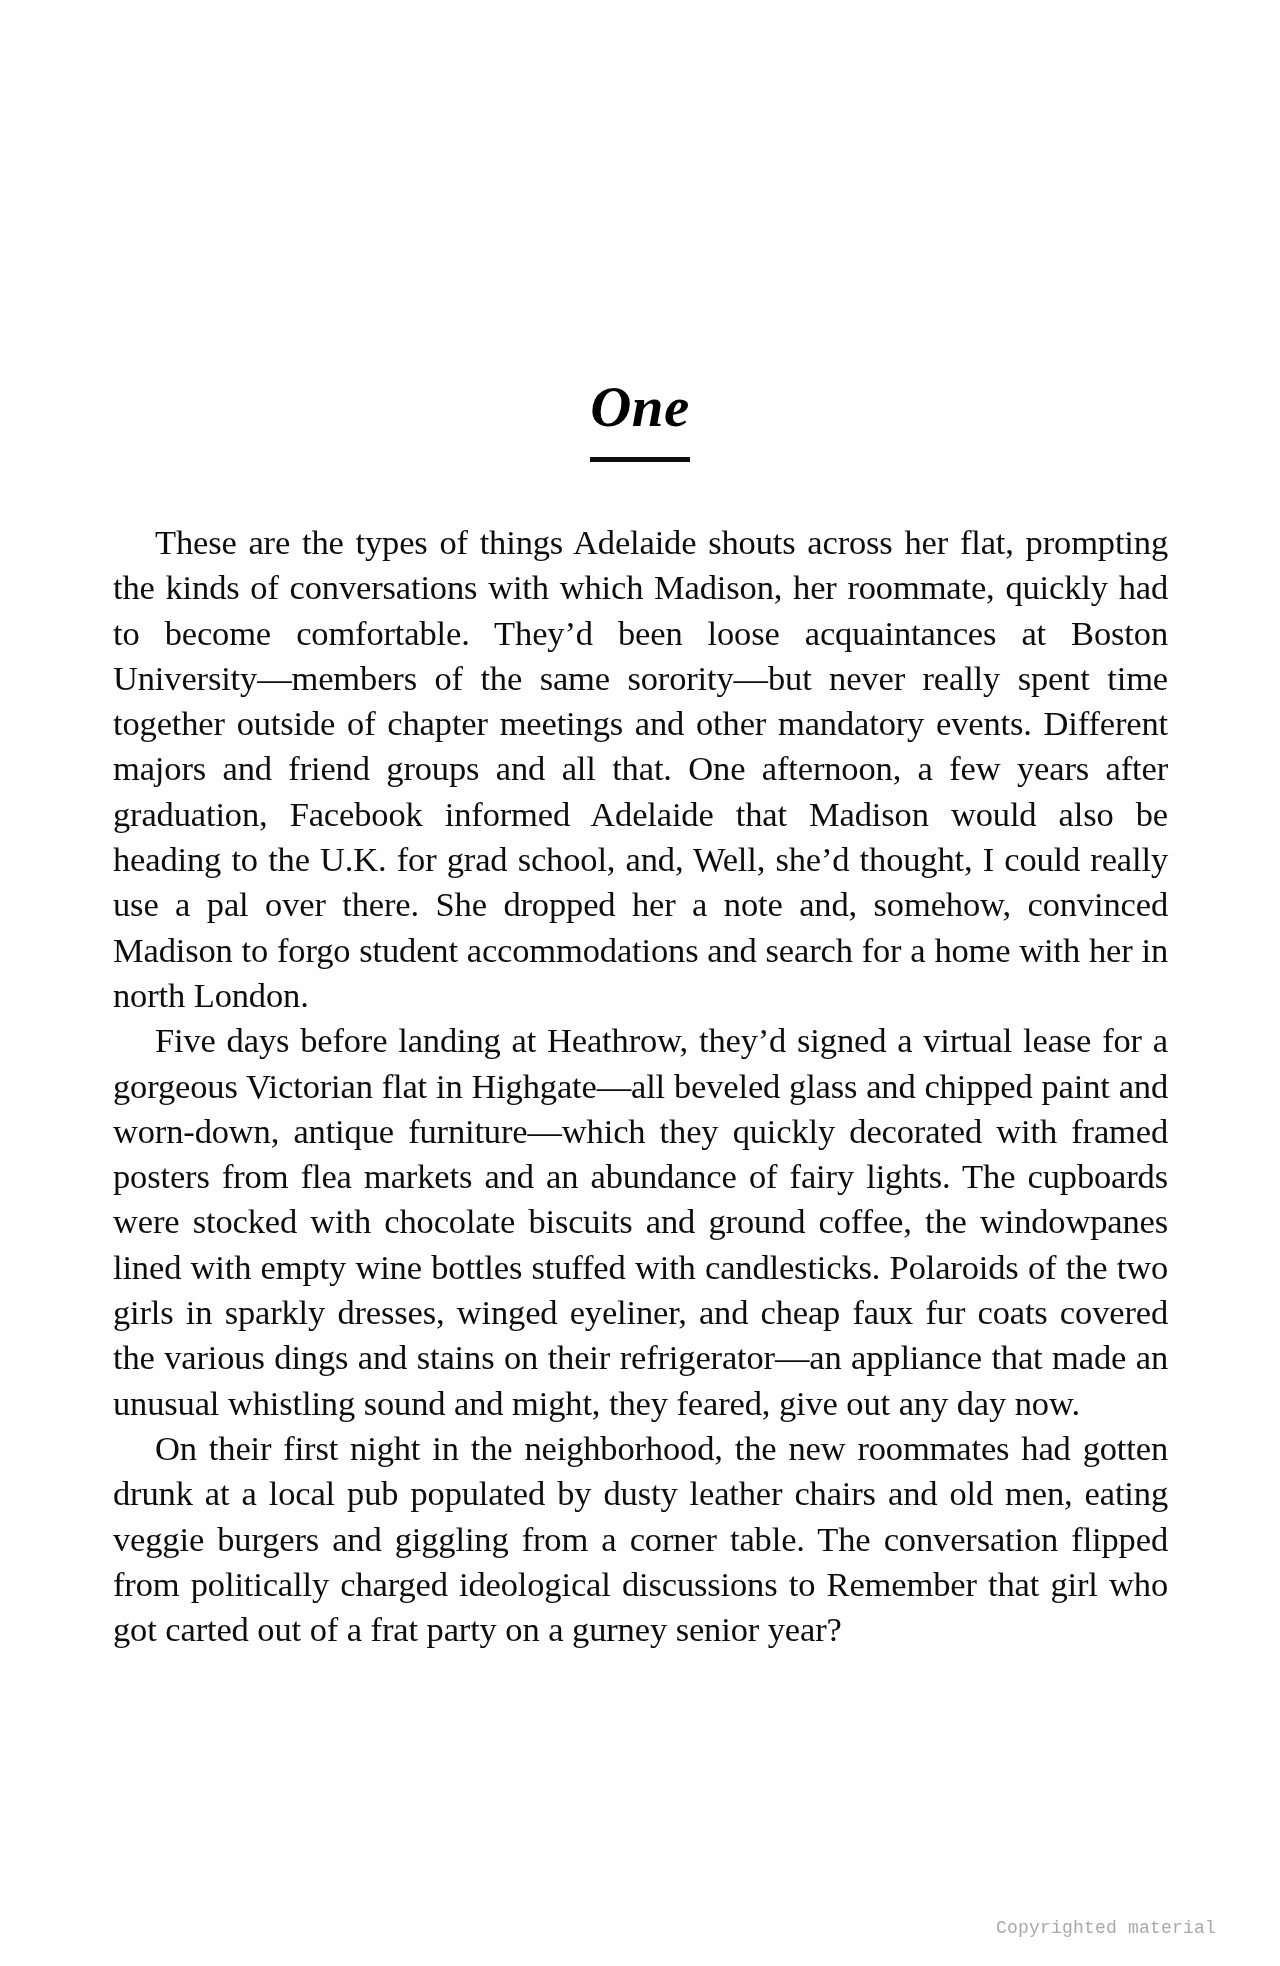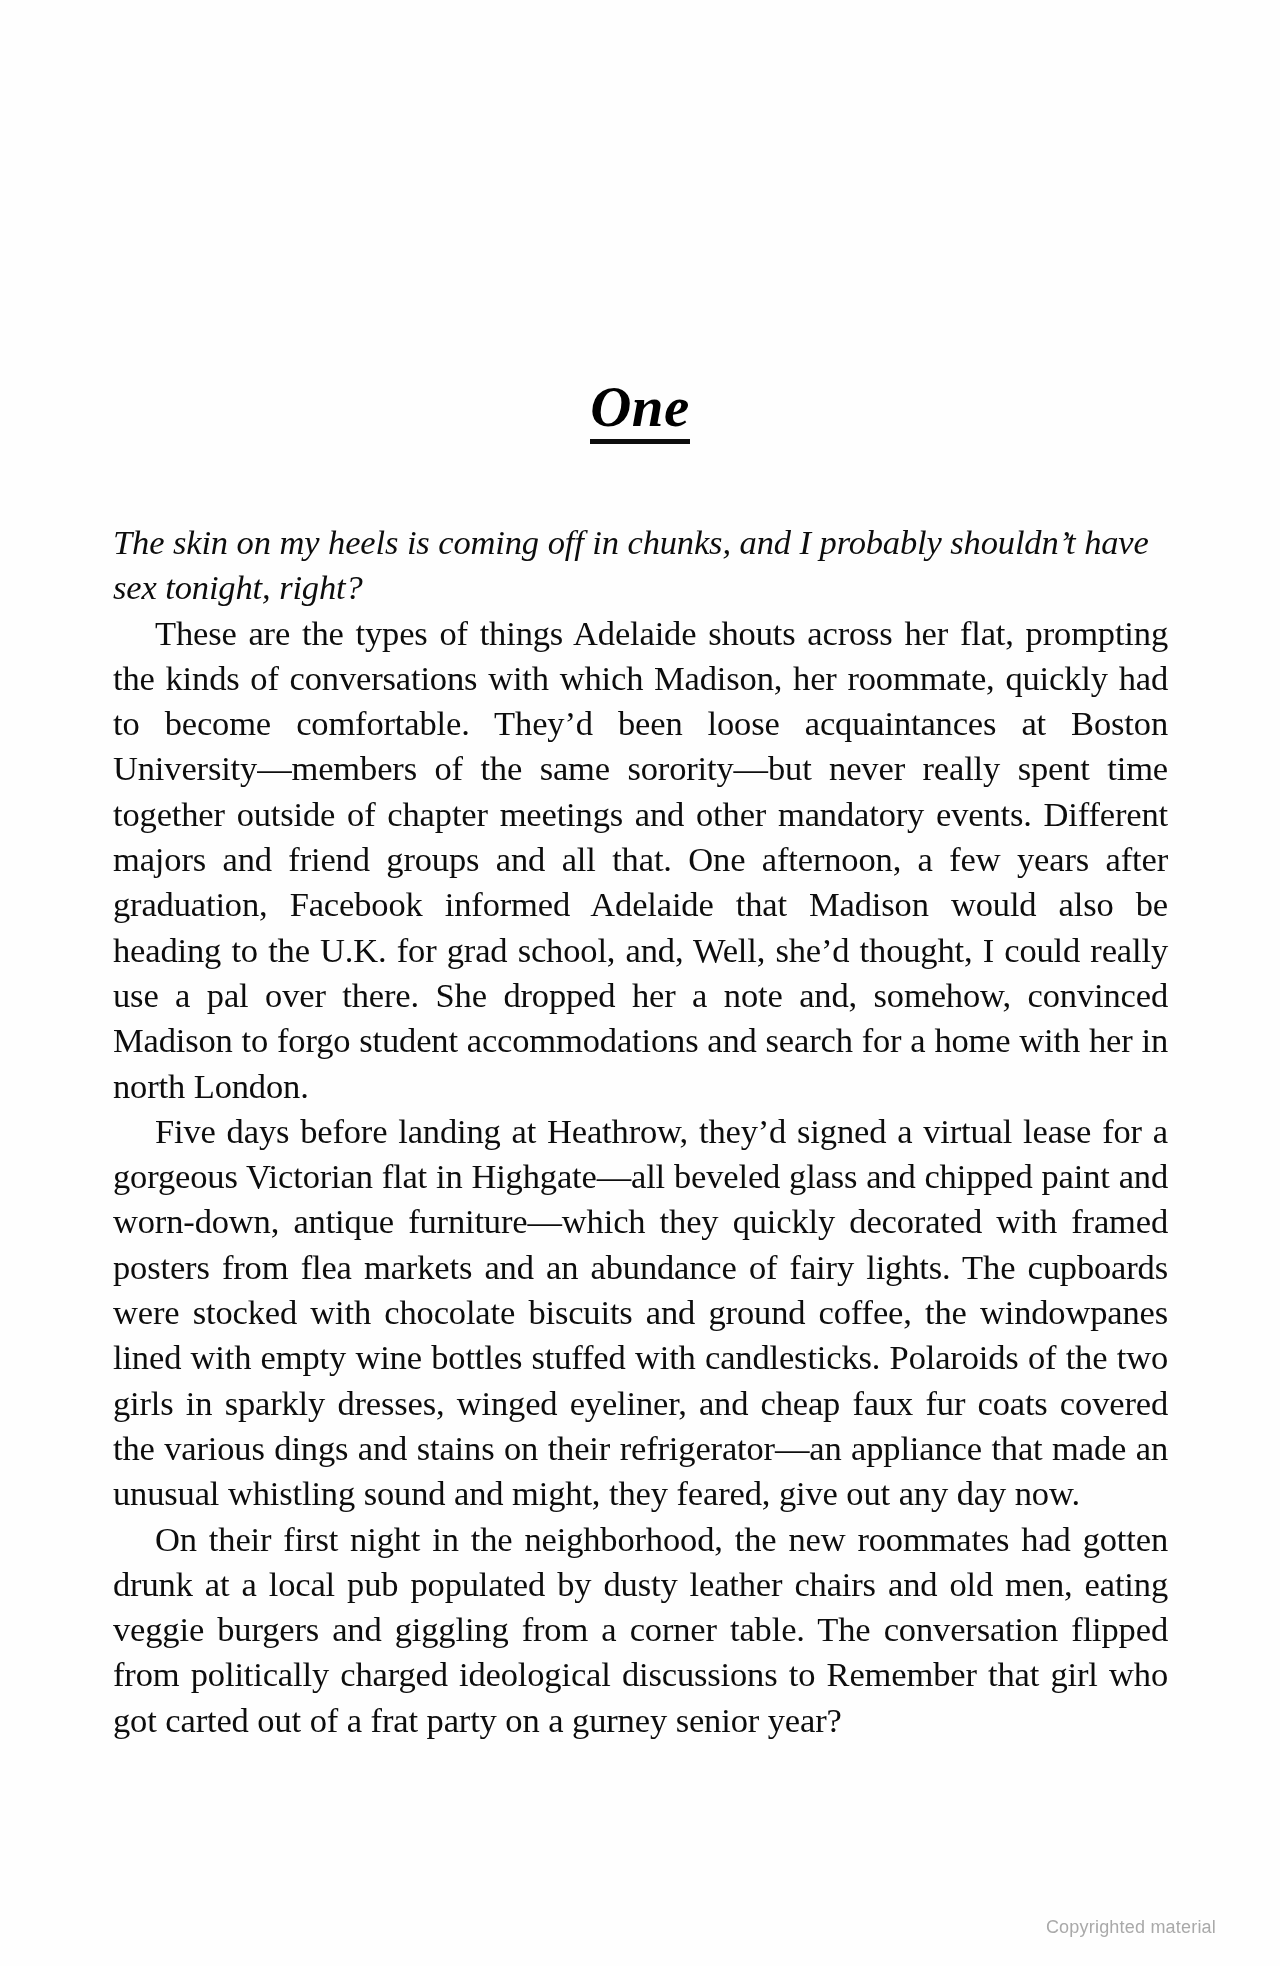--- a/index.html
+++ b/index.html
@@ -29,21 +29,21 @@
     left: 0;
     right: 0;
     text-align: center;
   }
   .chapter-title {
     display: inline-block;
     font-style: italic;
     font-size: 57px;
     line-height: 1;
     letter-spacing: 0.5px;
-    padding-bottom: 4px;
+    padding-bottom: 22px;
     border-bottom: 5px solid #0d0d0d;
     color: #000;
   }
 
   
   .body-col {
     position: absolute;
     top: 520px;
     left: 113px;
     width: 1055px;
@@ -66,38 +66,37 @@
     font-style: italic;
     text-align: left;
   }
   .it { }
 
   
   .copyright-note {
     position: absolute;
     right: 64px;
     bottom: 28px;
-    font-family: Liberation Sans, sans-serif;
+    font-family: Liberation Mono, monospace;
     font-size: 18px;
     color: #a9a9a9;
     letter-spacing: 0.2px;
   }
 </style>
 </head>
 <body>
 
 <div class="page">
 
   <div class="chapter-title-wrap">
     <h1 class="chapter-title">One</h1>
   </div>
 
   <div class="body-col">
 
-    <p class="para epigraph">The skin on my heels is coming off in chunks, and I probably shouldn’t have sex tonight, right?</p>
 
     <p class="para indent"><span>These are the types of things Adelaide shouts across her flat, prompting the kinds of conversations with which Madison, her roommate, quickly had to become comfortable. They’d been loose acquaintances at Boston University—members of the same sorority—but never really spent time together outside of chapter meetings and other mandatory events. Different majors and friend groups and all that. One afternoon, a few years after graduation, Facebook informed Adelaide that Madison would also be heading to the U.K. for grad school, and, </span><span class="it">Well,</span><span> she’d thought, </span><span class="it">I could really use a pal over there.</span><span> She dropped her a note and, somehow, convinced Madison to forgo student accommodations and search for a home with her in north London.</span></p>
 
     <p class="para indent">Five days before landing at Heathrow, they’d signed a virtual lease for a gorgeous Victorian flat in Highgate—all beveled glass and chipped paint and worn-down, antique furniture—which they quickly decorated with framed posters from flea markets and an abundance of fairy lights. The cupboards were stocked with chocolate biscuits and ground coffee, the windowpanes lined with empty wine bottles stuffed with candlesticks. Polaroids of the two girls in sparkly dresses, winged eyeliner, and cheap faux fur coats covered the various dings and stains on their refrigerator—an appliance that made an unusual whistling sound and might, they feared, give out any day now.</p>
 
     <p class="para indent"><span>On their first night in the neighborhood, the new roommates had gotten drunk at a local pub populated by dusty leather chairs and old men, eating veggie burgers and giggling from a corner table. The conversation flipped from politically charged ideological discussions to </span><span class="it">Remember that girl who got carted out of a frat party on a gurney senior year?</span></p>
 
   </div>
 
   <div class="copyright-note">Copyrighted material</div>

